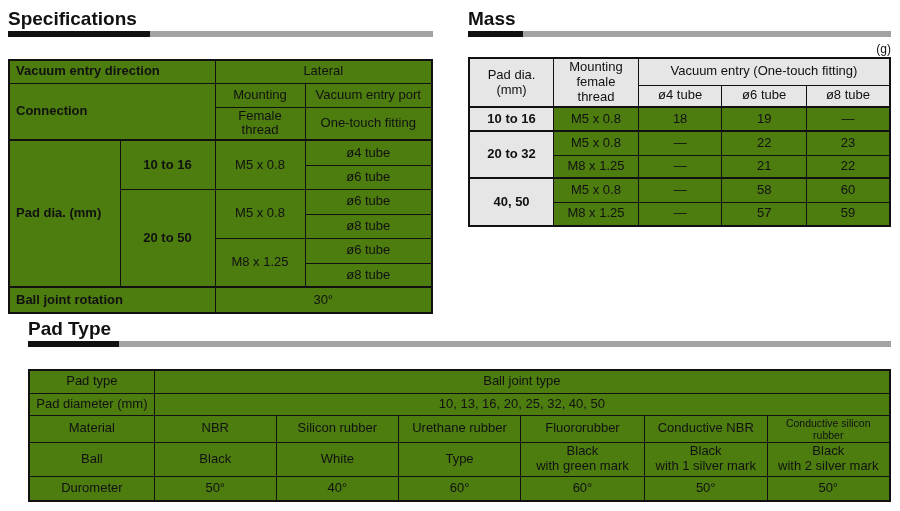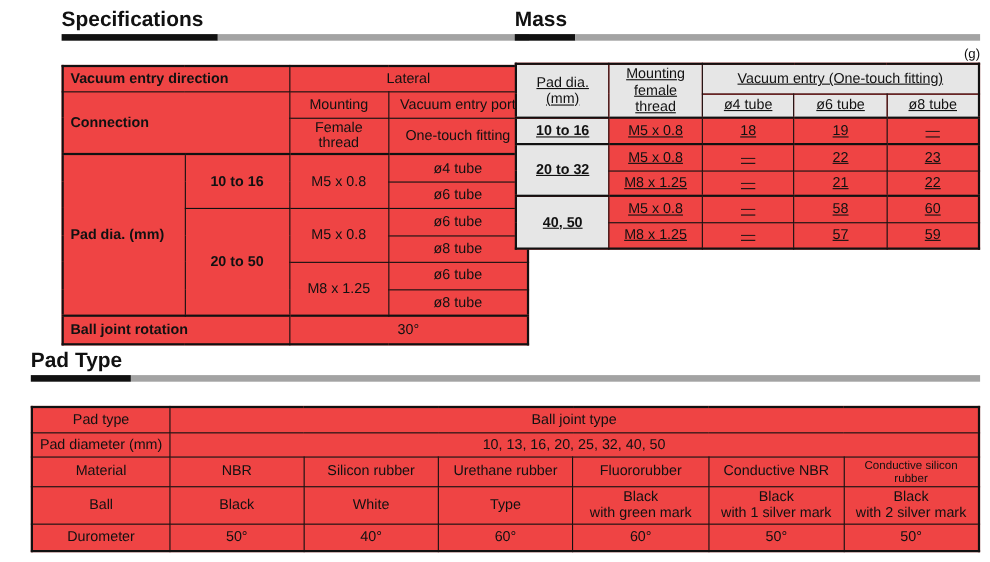--- a/index.html
+++ b/index.html
@@ -8,38 +8,38 @@
     width:900px; height:511px; position:relative;
     font-family:"Liberation Sans", sans-serif; color:#111;
     -webkit-font-smoothing:antialiased;
   }
   .section { position:absolute; }
   .sec-title { font-size:19px; font-weight:bold; line-height:21px; }
   .title-bar { display:flex; height:6px; margin-top:2px; }
   .title-bar .bar-black { background:#111; height:6px; }
   .title-bar .bar-gray { flex:1; background:#a3a3a3; height:6px; }
 
-  table { border-collapse:collapse; table-layout:fixed; border:2px solid #111; background:#ef4444; }
+  table { border-collapse:collapse; table-layout:fixed; border:2px solid #111; background:#4d7c0f; }
   td {
     border:1px solid #111; font-size:13px; line-height:1.15;
     text-align:center; vertical-align:middle; padding:1px 3px; overflow:hidden;
   }
   .lbl { text-align:left; font-weight:bold; padding-left:6px; }
   .bold { font-weight:bold; }
   .fill { background:#e6e6e6; }
   .pre { white-space:pre-line; }
   .small { font-size:10.5px; }
   tr.thick td { border-top-width:2px; }
 
-  #spec-section { left:8px; top:8px; width:425px;margin-left:48px; }
+  #spec-section { left:8px; top:8px; width:425px; }
   #spec-section table { margin-top:22px; }
 
   #mass-section { left:468px; top:8px; width:423px; }
   .unit-label { text-align:right; font-size:12px; line-height:14px; margin-top:5px; }
-  #mass-section table { margin-top:1px;text-decoration:underline; }
+  #mass-section table { margin-top:1px; }
 
   #pad-section { left:8px; top:318px; width:883px;padding-left:20px; }
   #pad-section table { margin-top:22px; }
   #pad-section td.lbl-c { font-weight:normal; }
 </style>
 </head>
 <body>
 
 <div class="section" id="spec-section">
   <div class="sec-title">Specifications</div>

